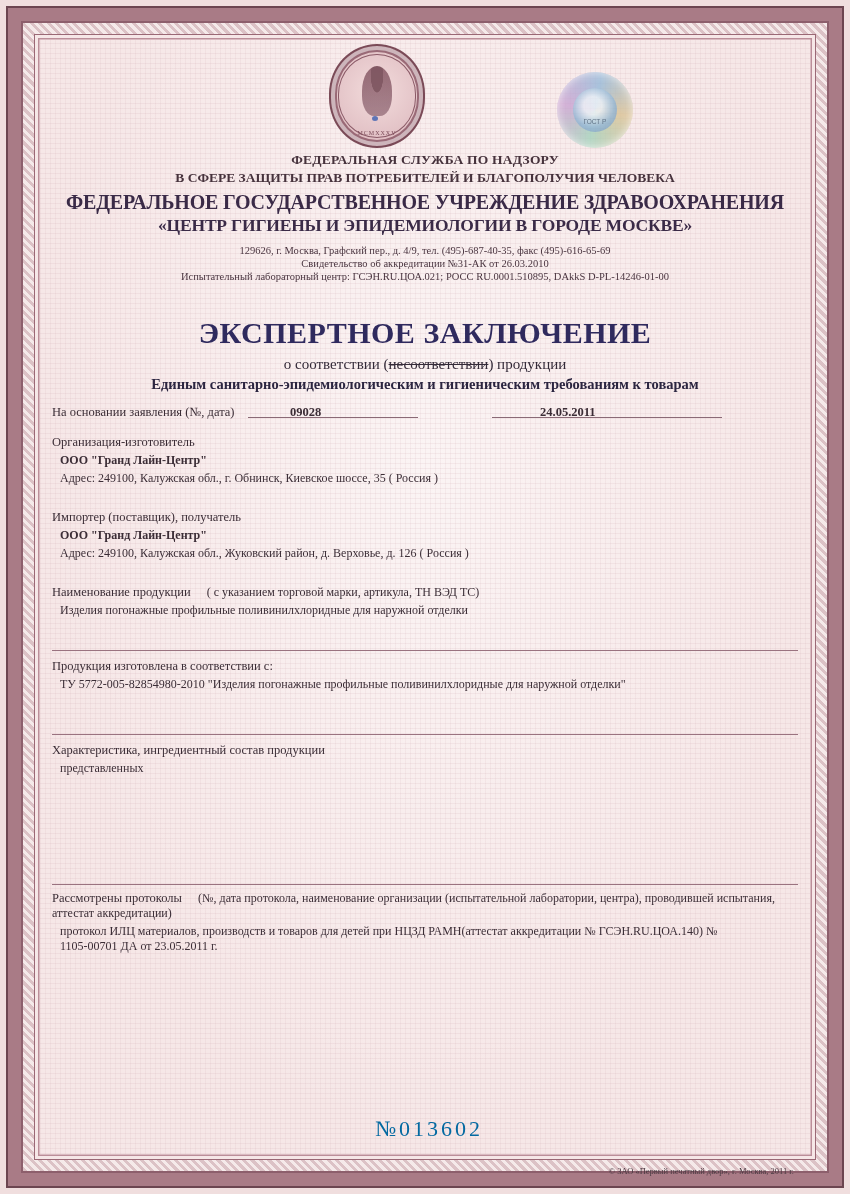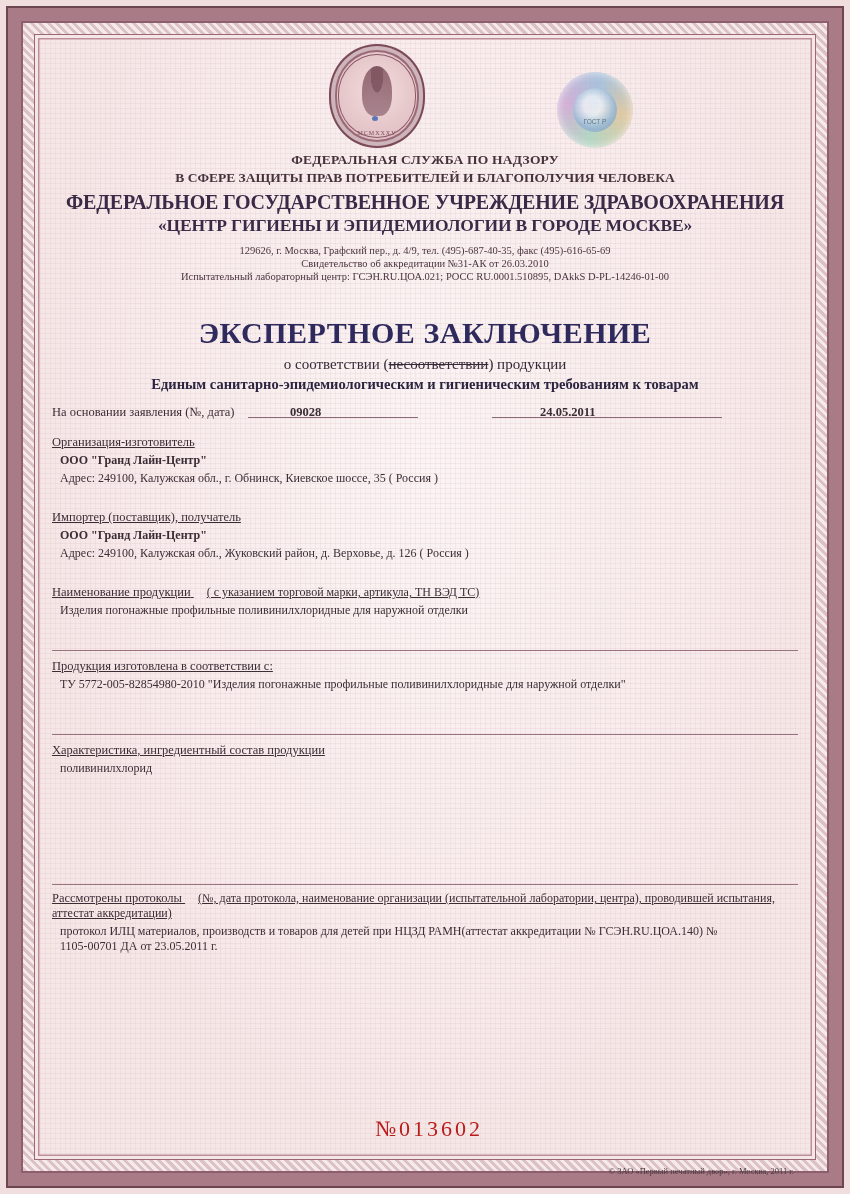--- a/index.html
+++ b/index.html
@@ -70,28 +70,28 @@
   .title .sub{font-size:15px;margin-top:6px;color:#332a38;}
   .title .sub .strike{text-decoration:line-through;}
   .title .sub2{font-size:14.5px;font-weight:bold;margin-top:3px;color:#2b2540;}
 
   .row{position:relative;margin-top:14px;font-size:12.5px;color:#3b2d36;height:20px;}
   .lbl{position:absolute;}
   .val{position:absolute;font-weight:bold;font-size:12.5px;}
   .uline{position:absolute;border-bottom:1px solid #8a6a76;height:14px;}
 
   .block{margin-top:16px;font-size:12.5px;color:#3b2d36;}
-  .block .cap{font-size:12.5px;text-decoration:underline;}
+  .block .cap{font-size:12.5px;}
   .block .cap .tiny{font-size:12px;margin-left:13px;}
   .block .line{margin-top:3px;padding-left:8px;font-size:12px;}
   .block .line.b{font-weight:bold;}
 
   .rule{border-bottom:1px solid #9a7380;margin-top:4px;}
 
-  .number{position:absolute;left:8px;right:0;bottom:52px;text-align:center;color:#b91c1c;font-size:22px;letter-spacing:3px;font-family:"Liberation Serif",serif;}
+  .number{position:absolute;left:8px;right:0;bottom:52px;text-align:center;color:#0369a1;font-size:22px;letter-spacing:3px;font-family:"Liberation Serif",serif;}
   .footer{position:absolute;right:56px;bottom:18px;font-size:8.5px;color:#4a3a42;}
 </style>
 </head>
 <body>
 
 <div class="page">
   <div class="border-outer"></div>
   <div class="border-inner"></div>
   <div class="guilloche"></div>
 
@@ -156,21 +156,21 @@
 
     <div class="block" style="margin-top:8px;">
       <div class="cap">Продукция изготовлена в соответствии с:</div>
       <div class="line">ТУ 5772-005-82854980-2010 "Изделия погонажные профильные поливинилхлоридные для наружной отделки"</div>
       <div class="rule" style="margin-top:42px;"></div>
     </div>
 
 
     <div class="block" style="margin-top:8px;">
       <div class="cap">Характеристика, ингредиентный состав продукции</div>
-      <div class="line">поливинилхлорид</div>
+      <div class="line">представленных</div>
       <div class="rule" style="margin-top:108px;"></div>
     </div>
 
     <div class="block" style="margin-top:6px;">
       <div class="cap"><span>Рассмотрены протоколы</span> <span class="tiny">(№, дата протокола, наименование организации (испытательной лаборатории, центра), проводившей испытания, аттестат аккредитации)</span></div>
       <div class="line">протокол ИЛЦ материалов, производств и товаров для детей при НЦЗД РАМН(аттестат аккредитации № ГСЭН.RU.ЦОА.140) №</div>
       <div class="line" style="margin-top:0;">1105-00701 ДА от 23.05.2011 г.</div>
     </div>
 
   </div>

